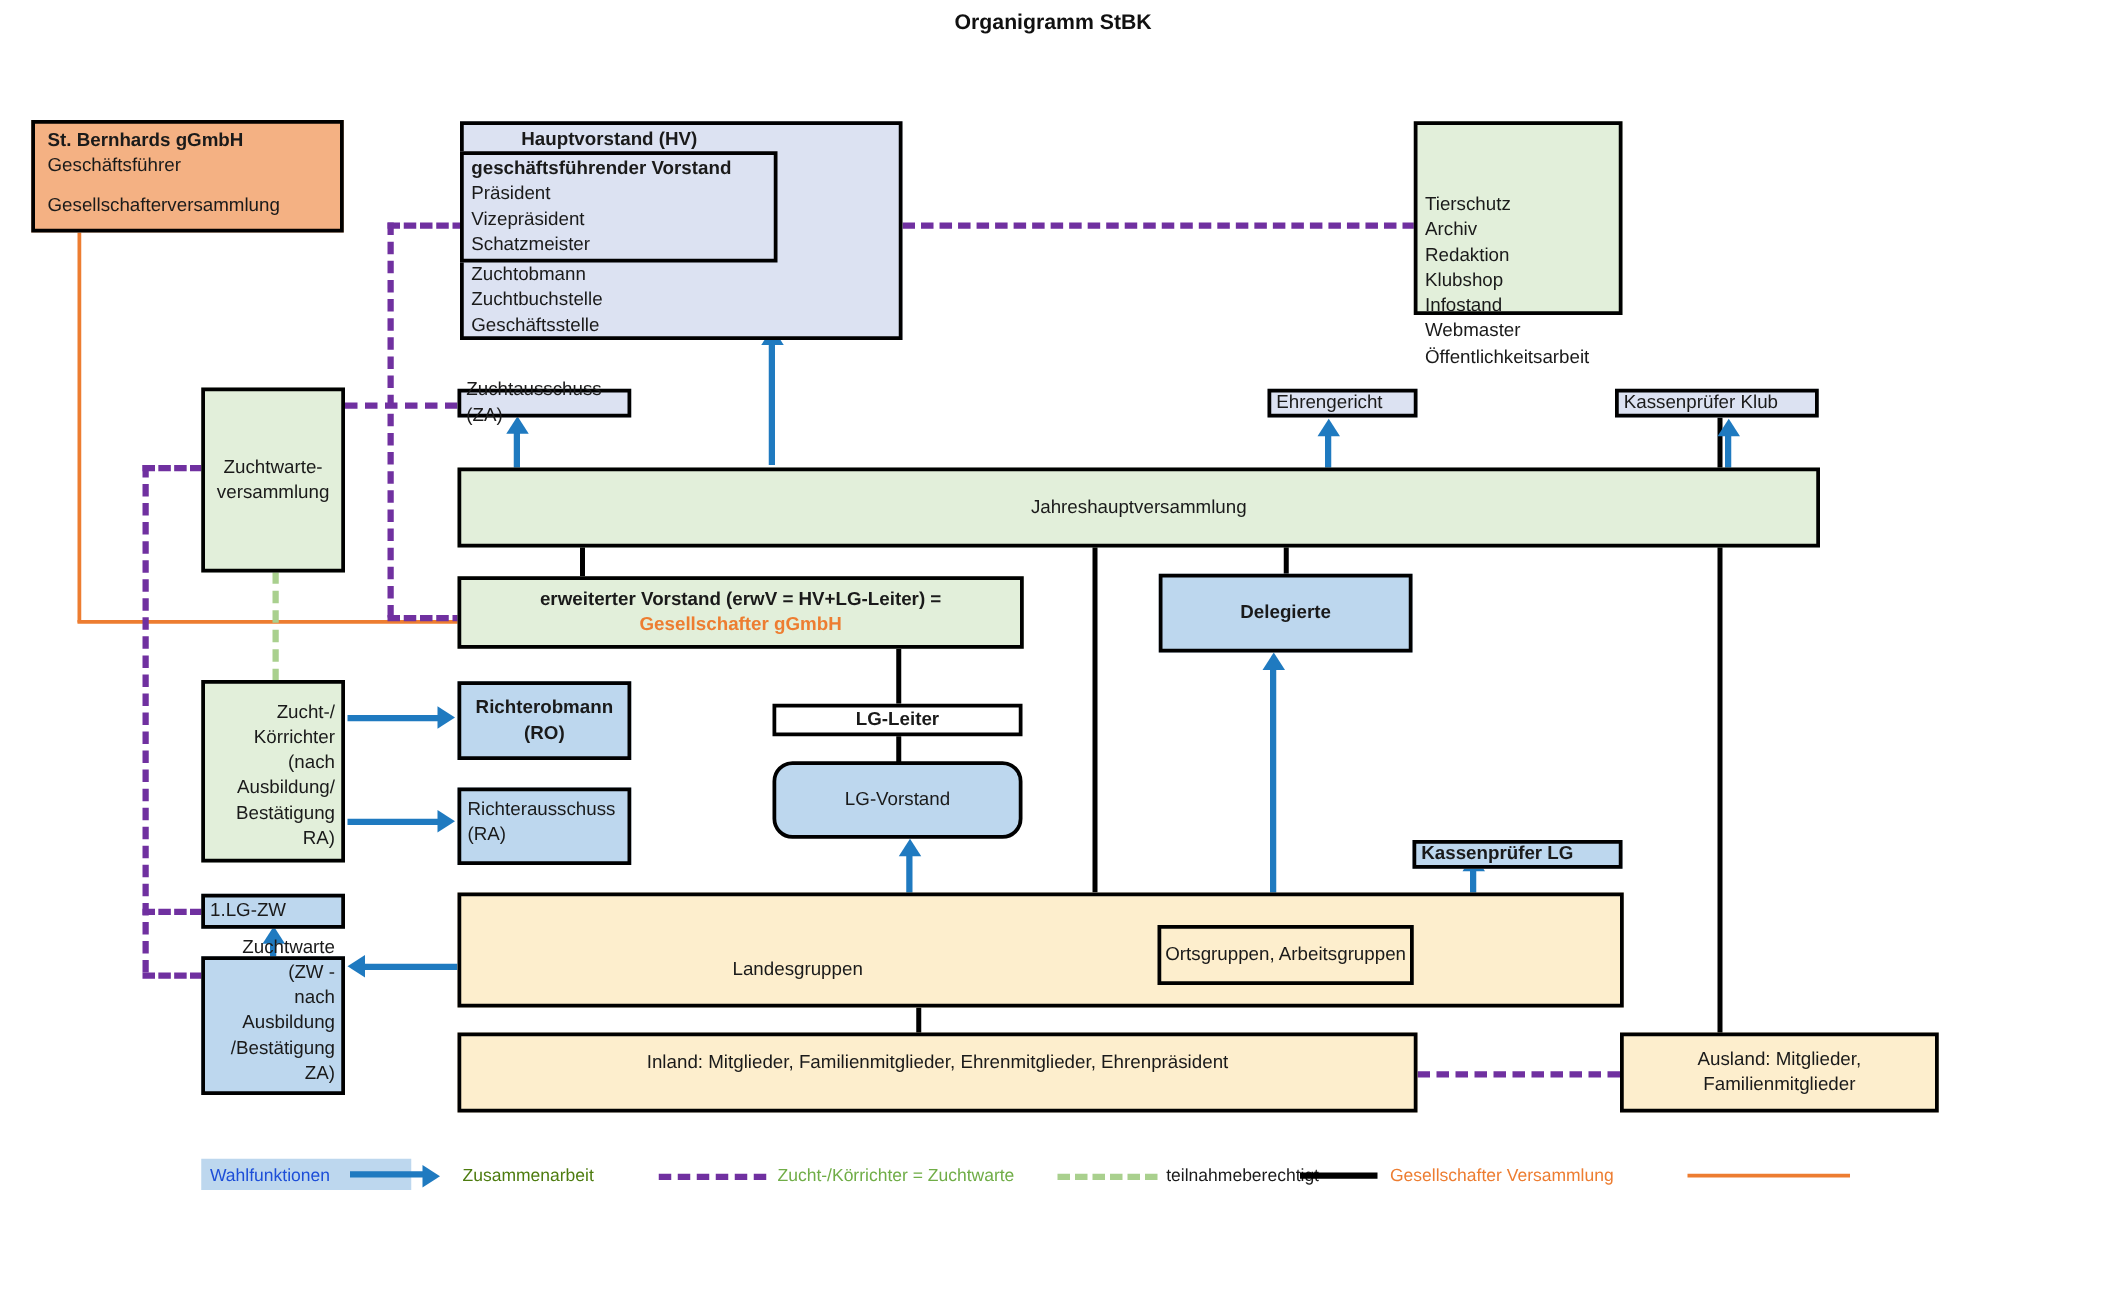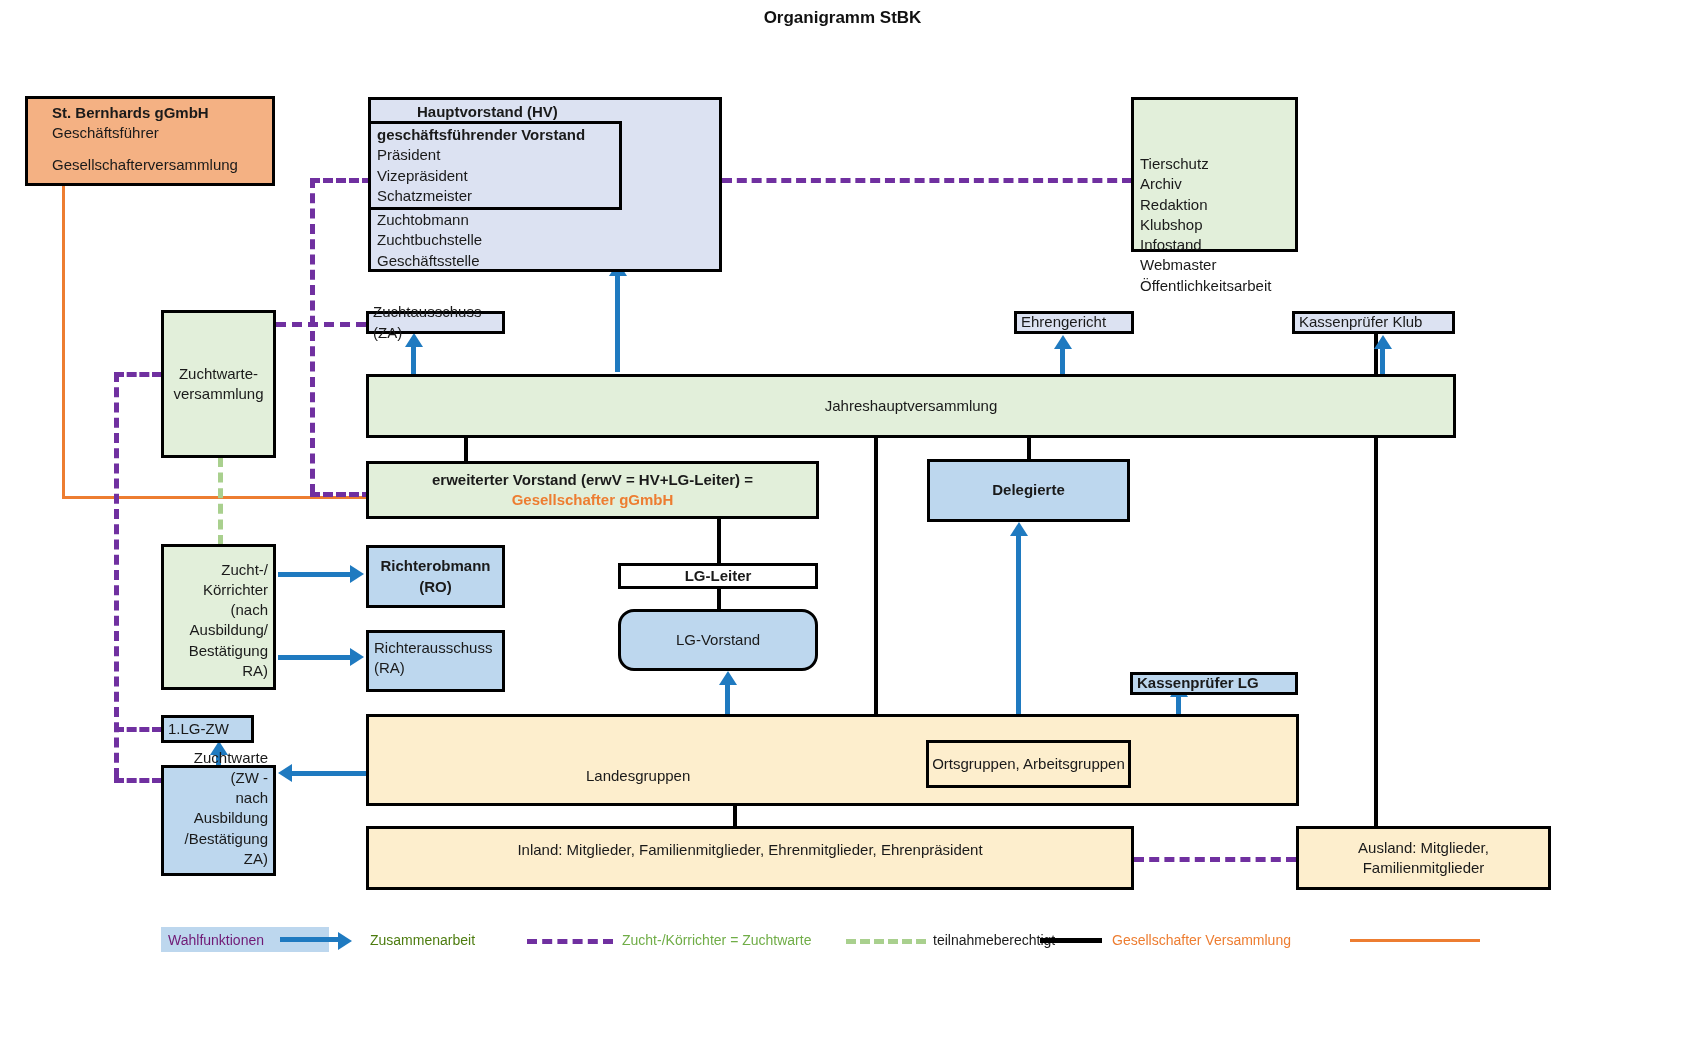--- a/index.html
+++ b/index.html
@@ -1,21 +1,21 @@
 <!DOCTYPE html>
 <html><head>
 <meta charset="utf-8">
 <style>
   html,body{margin:0;padding:0;background:#ffffff;}
   body{font-family:"Liberation Sans", sans-serif;}
   #stage{position:relative;width:1685px;height:1052px;background:#ffffff;overflow:hidden;}
 
   .box{position:absolute;border:3px solid #000000;box-sizing:border-box;
        font-size:15px;color:#1a1a1a;line-height:1.35;}
-  .box .inner{padding:4px 24px;}
+  .box .inner{padding:4px 10px;}
   .c-center{display:flex;align-items:center;justify-content:center;text-align:center;}
   .c-left{display:flex;align-items:flex-start;justify-content:flex-start;text-align:left;}
   .c-leftmid{display:flex;align-items:center;justify-content:flex-start;text-align:left;}
   .c-bottomleft{display:flex;align-items:flex-end;justify-content:flex-start;text-align:right;}
 
   .fill-blue{background:#dce2f2;}
   .fill-blue2{background:#bdd7ee;}
   .fill-green{background:#e2efda;}
   .fill-orange{background:#f4b183;}
   .fill-cream{background:#fdeecd;}
@@ -210,21 +210,21 @@
   </div>
 
   <div class="box fill-white c-center" style="left:618px;top:563px;width:200px;height:26px;">
     <span class="bold">LG-Leiter</span>
   </div>
 
   <div class="box fill-blue2 c-center" style="left:618px;top:609px;width:200px;height:62px;border-radius:16px;">
     <span>LG-Vorstand</span>
   </div>
 
-  <div class="box fill-blue2 c-leftmid" style="left:161px;top:715px;width:93px;height:28px;">
+  <div class="box fill-blue2 c-leftmid" style="left:161px;top:715px;width:115px;height:28px;">
     <span style="padding-left:4px;">1.LG-ZW</span>
   </div>
 
   <div class="box fill-blue2 c-bottomleft" style="left:161px;top:765px;width:115px;height:111px;">
     <div class="inner" style="padding:0 5px 4px 19px;">
       <div>Zuchtwarte (ZW -</div>
       <div>nach Ausbildung</div>
       <div>/Bestätigung ZA)</div>
     </div>
   </div>
@@ -246,21 +246,21 @@
   </div>
 
   <div class="box fill-cream c-center" style="left:1296px;top:826px;width:255px;height:64px;">
     <div>
       <div>Ausland: Mitglieder,</div>
       <div>Familienmitglieder</div>
     </div>
   </div>
 
   <div class="legend-swatch" style="left:161px;top:927px;width:168px;height:25px;background:#bdd7ee;"></div>
-  <div class="legend-label" style="left:168px;top:932px;color:#701a75;">Wahlfunktionen</div>
+  <div class="legend-label" style="left:168px;top:932px;color:#1d4ed8;">Wahlfunktionen</div>
 
   <div class="legend-swatch" style="left:280px;top:937px;width:60px;height:5px;background:#1f7ac0;"></div>
   <div class="arrow-right" style="left:338px;top:932px;"></div>
   <div class="legend-label" style="left:370px;top:932px;color:#4d7c0f;">Zusammenarbeit</div>
 
   <div class="dash-purple-h" style="position:absolute;left:527px;top:939px;width:86px;"></div>
   <div class="legend-label" style="left:622px;top:932px;color:#70ad47;">Zucht-/Körrichter = Zuchtwarte</div>
 
   <div class="dash-green-v" style="position:absolute;left:846px;top:939px;width:80px;height:0;border-left:none;border-top:5px dashed #a9d08e;"></div>
   <div class="legend-label" style="left:933px;top:932px;color:#1a1a1a;">teilnahmeberechtigt</div>

